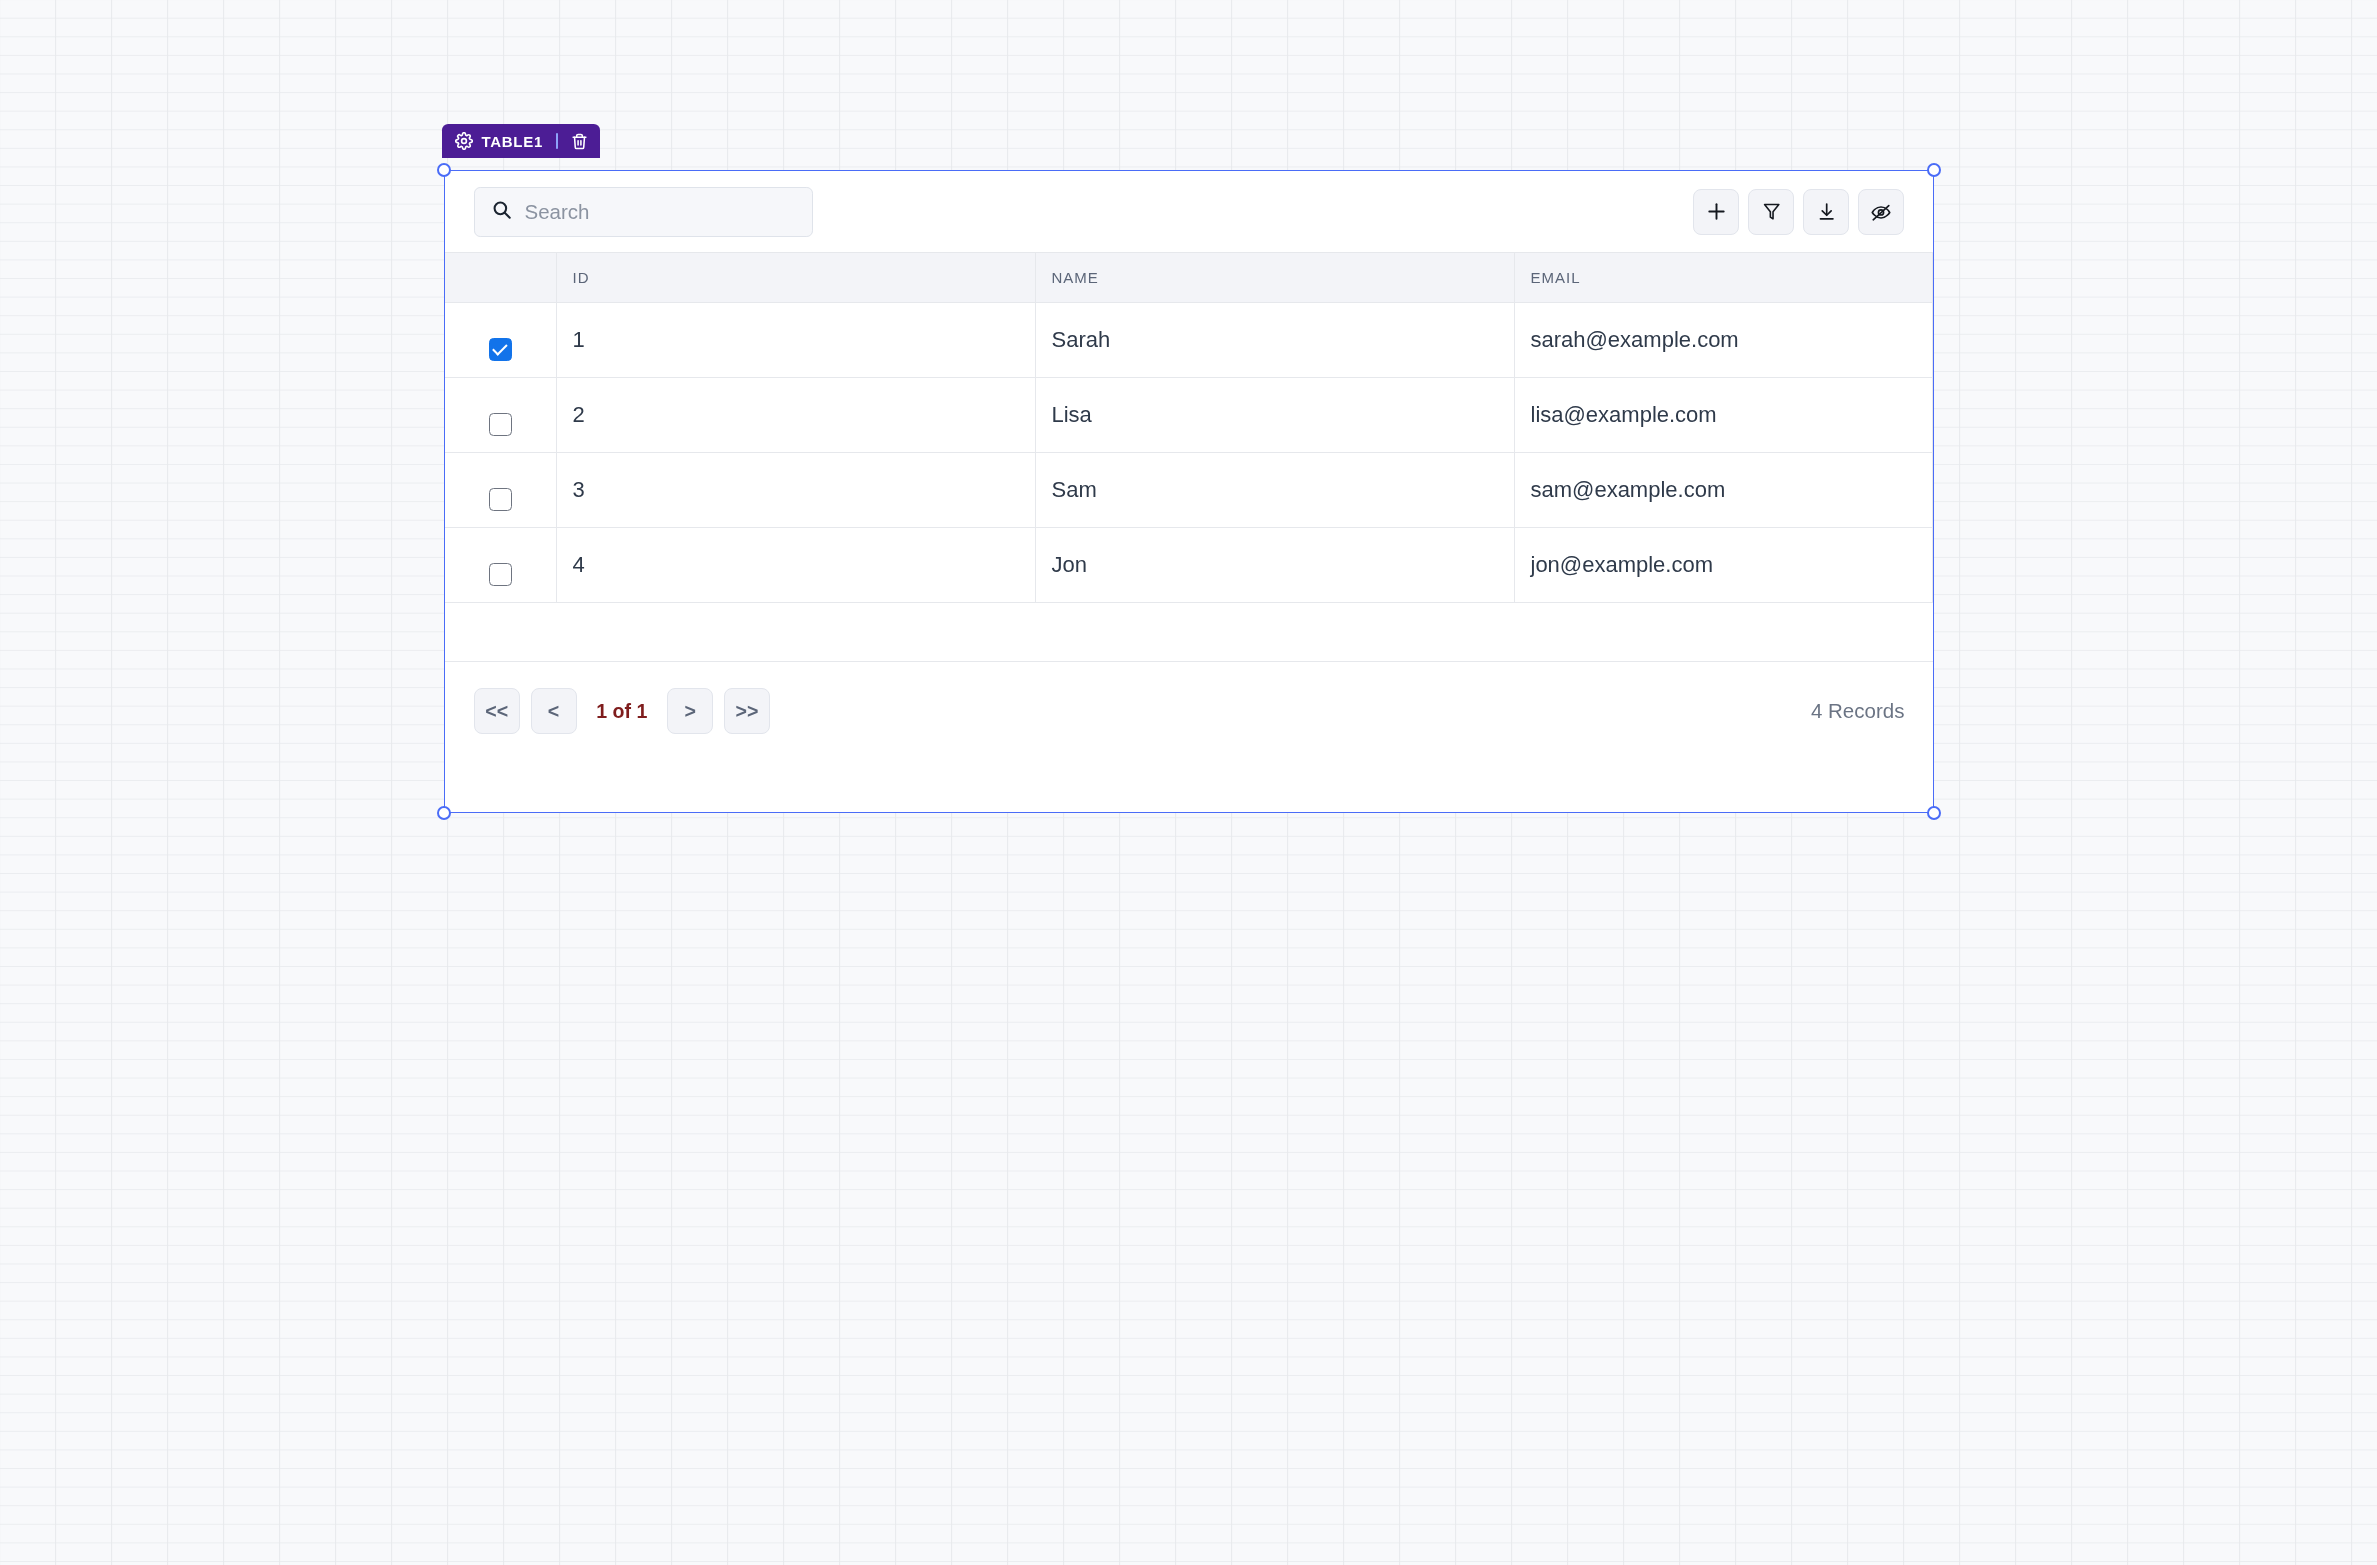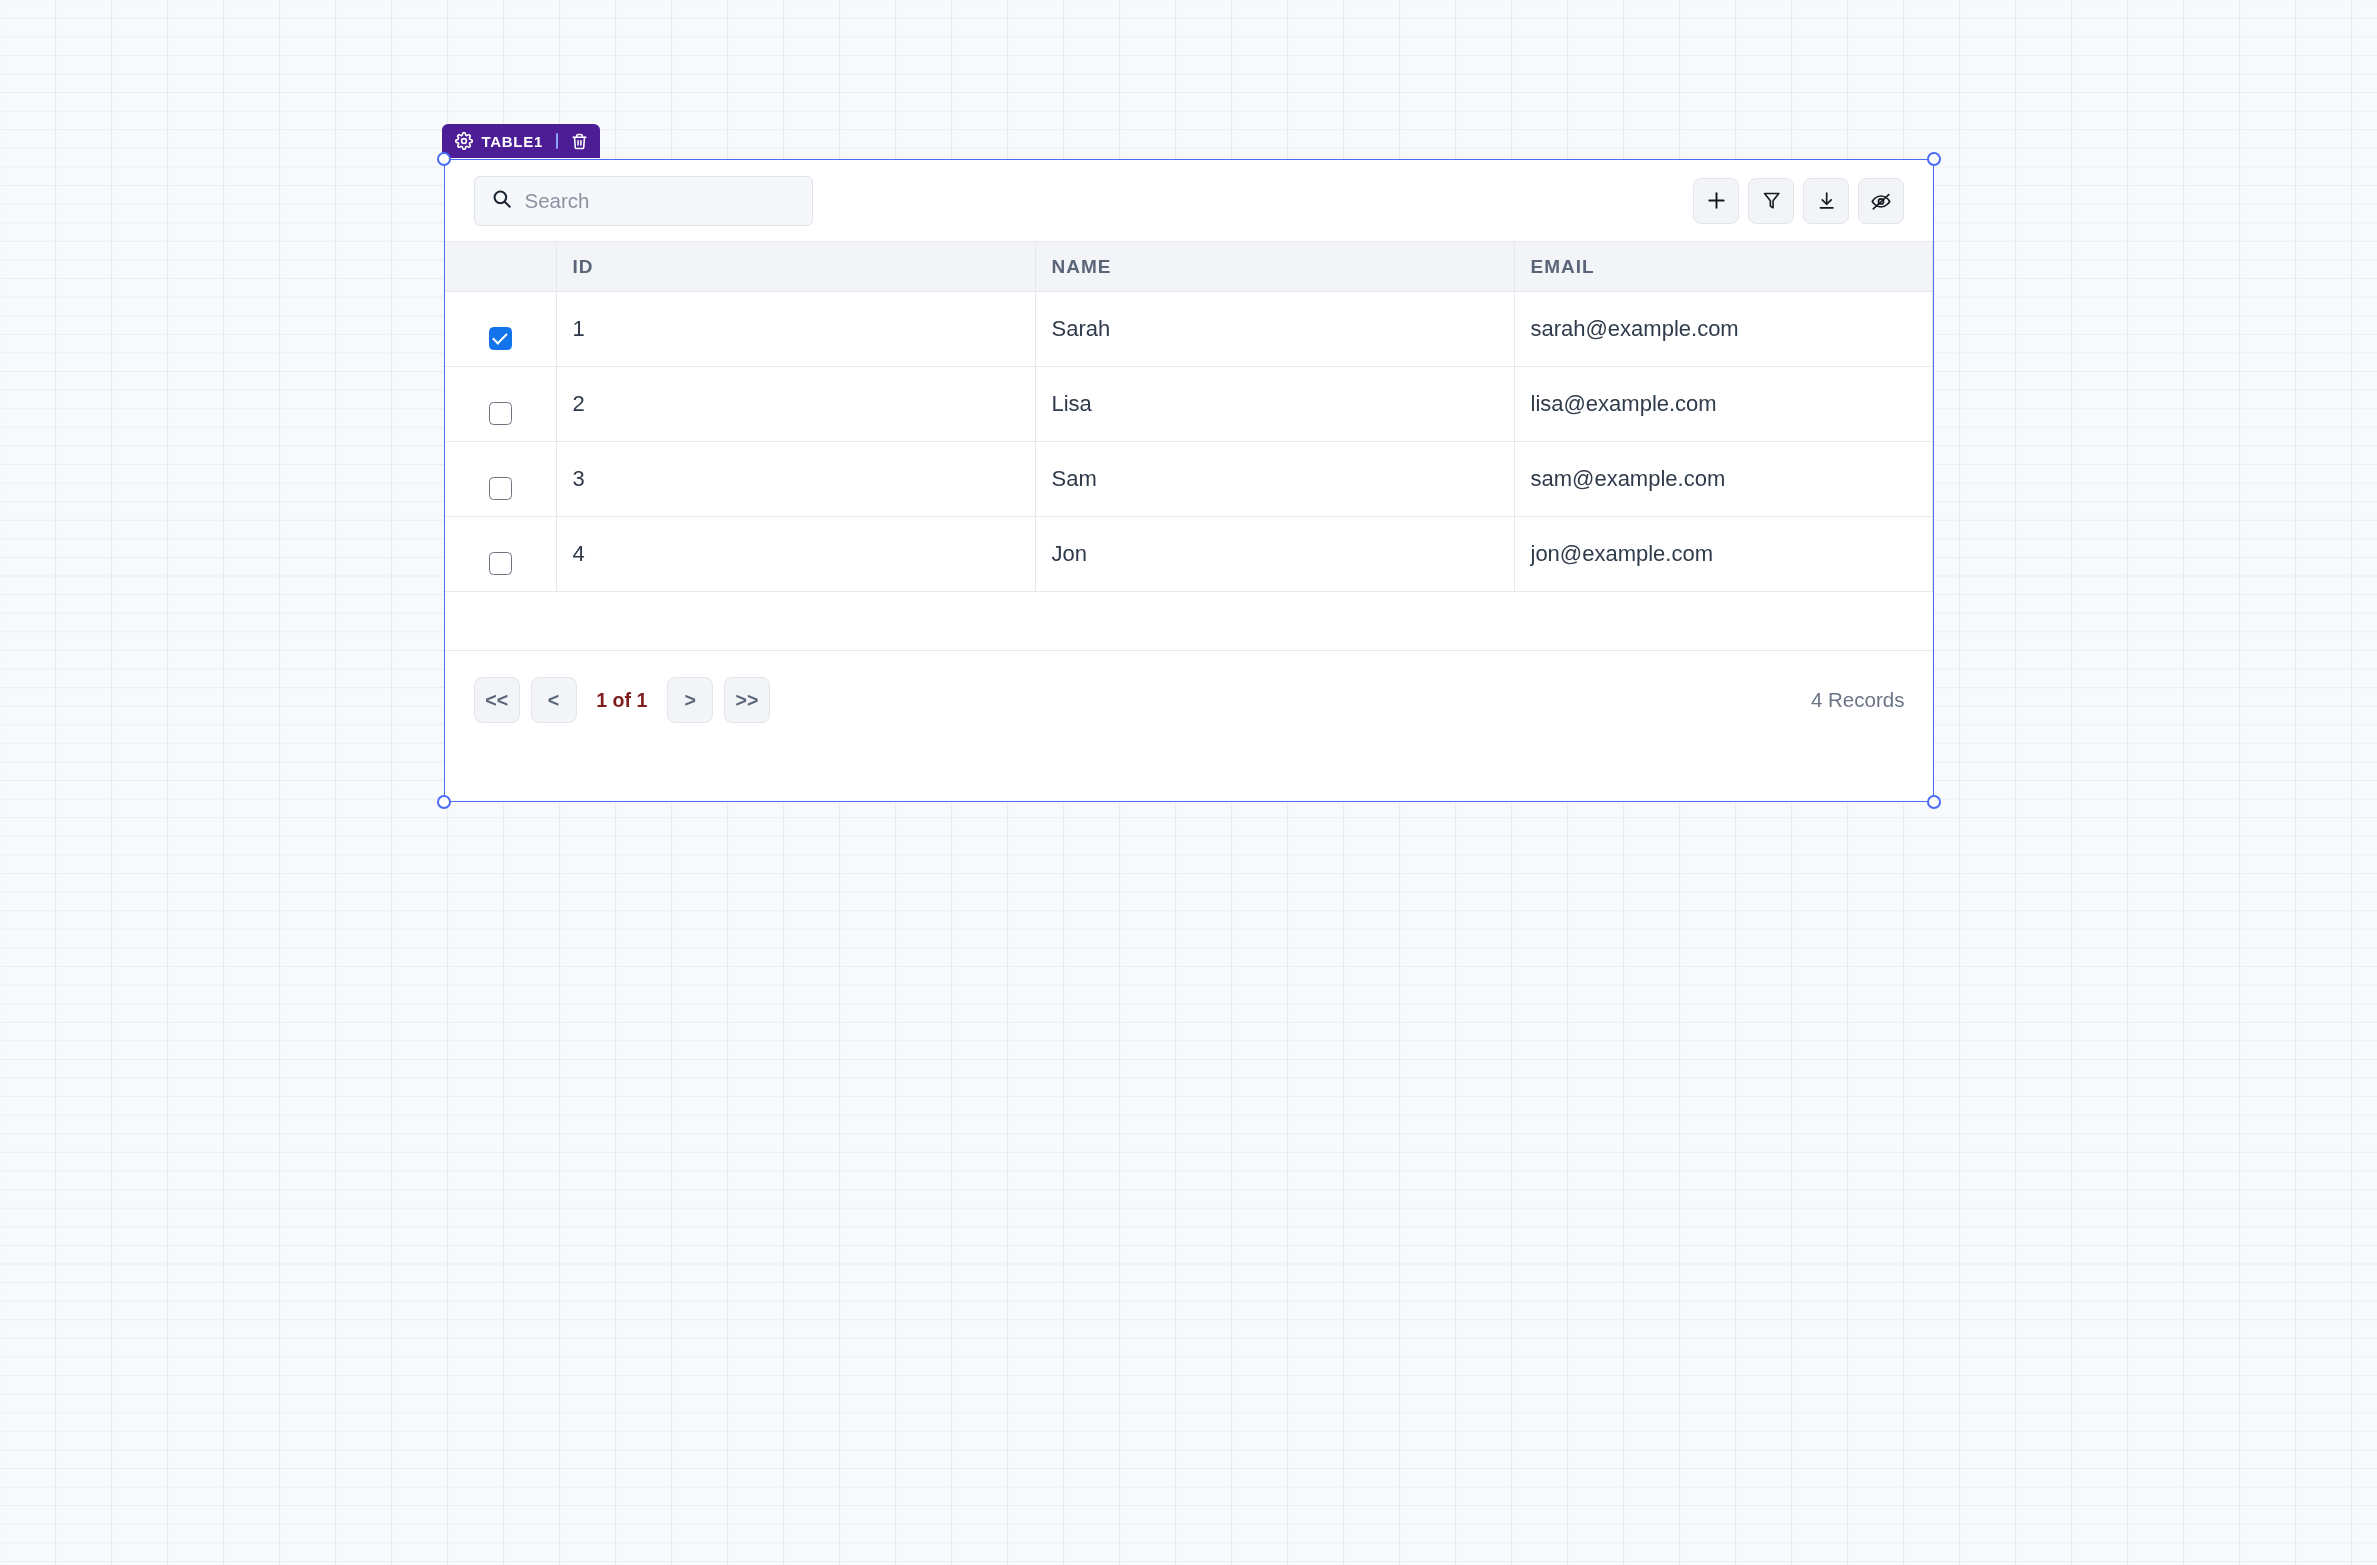--- a/index.html
+++ b/index.html
@@ -17,21 +17,21 @@
     background-size: 56px 18.6px;
     background-position: -0.9px -0.9px;
     overflow: hidden;
     position: relative;
   }
 
   
   #widget-frame {
     position: absolute;
     left: 444px;
-    top: 159px;
+    top: 170px;
     width: 1490px;
     height: 643px;
     border: 1.8px solid #4a6cf7;
     background: #ffffff;
     box-sizing: border-box;
   }
 
   .handle {
     position: absolute;
     width: 14.3px;
@@ -148,22 +148,22 @@
   #data-table th, #data-table td {
     border: 0.9px solid #e6e8ec;
     border-left: none;
     text-align: left;
     box-sizing: border-box;
   }
   #data-table thead th {
     background: #f3f4f8;
     height: 50px;
     padding: 0 16px;
-    font-size: 19px;
-    font-weight: bold;
+    font-size: 15px;
+    font-weight: normal;
     letter-spacing: 1px;
     color: #5b6578;
     text-transform: uppercase;
     font-family: "Liberation Sans", sans-serif;
   }
   #data-table tbody td {
     height: 75px;
     padding: 0 16px;
     font-size: 22px;
     color: #2f3a4a;

